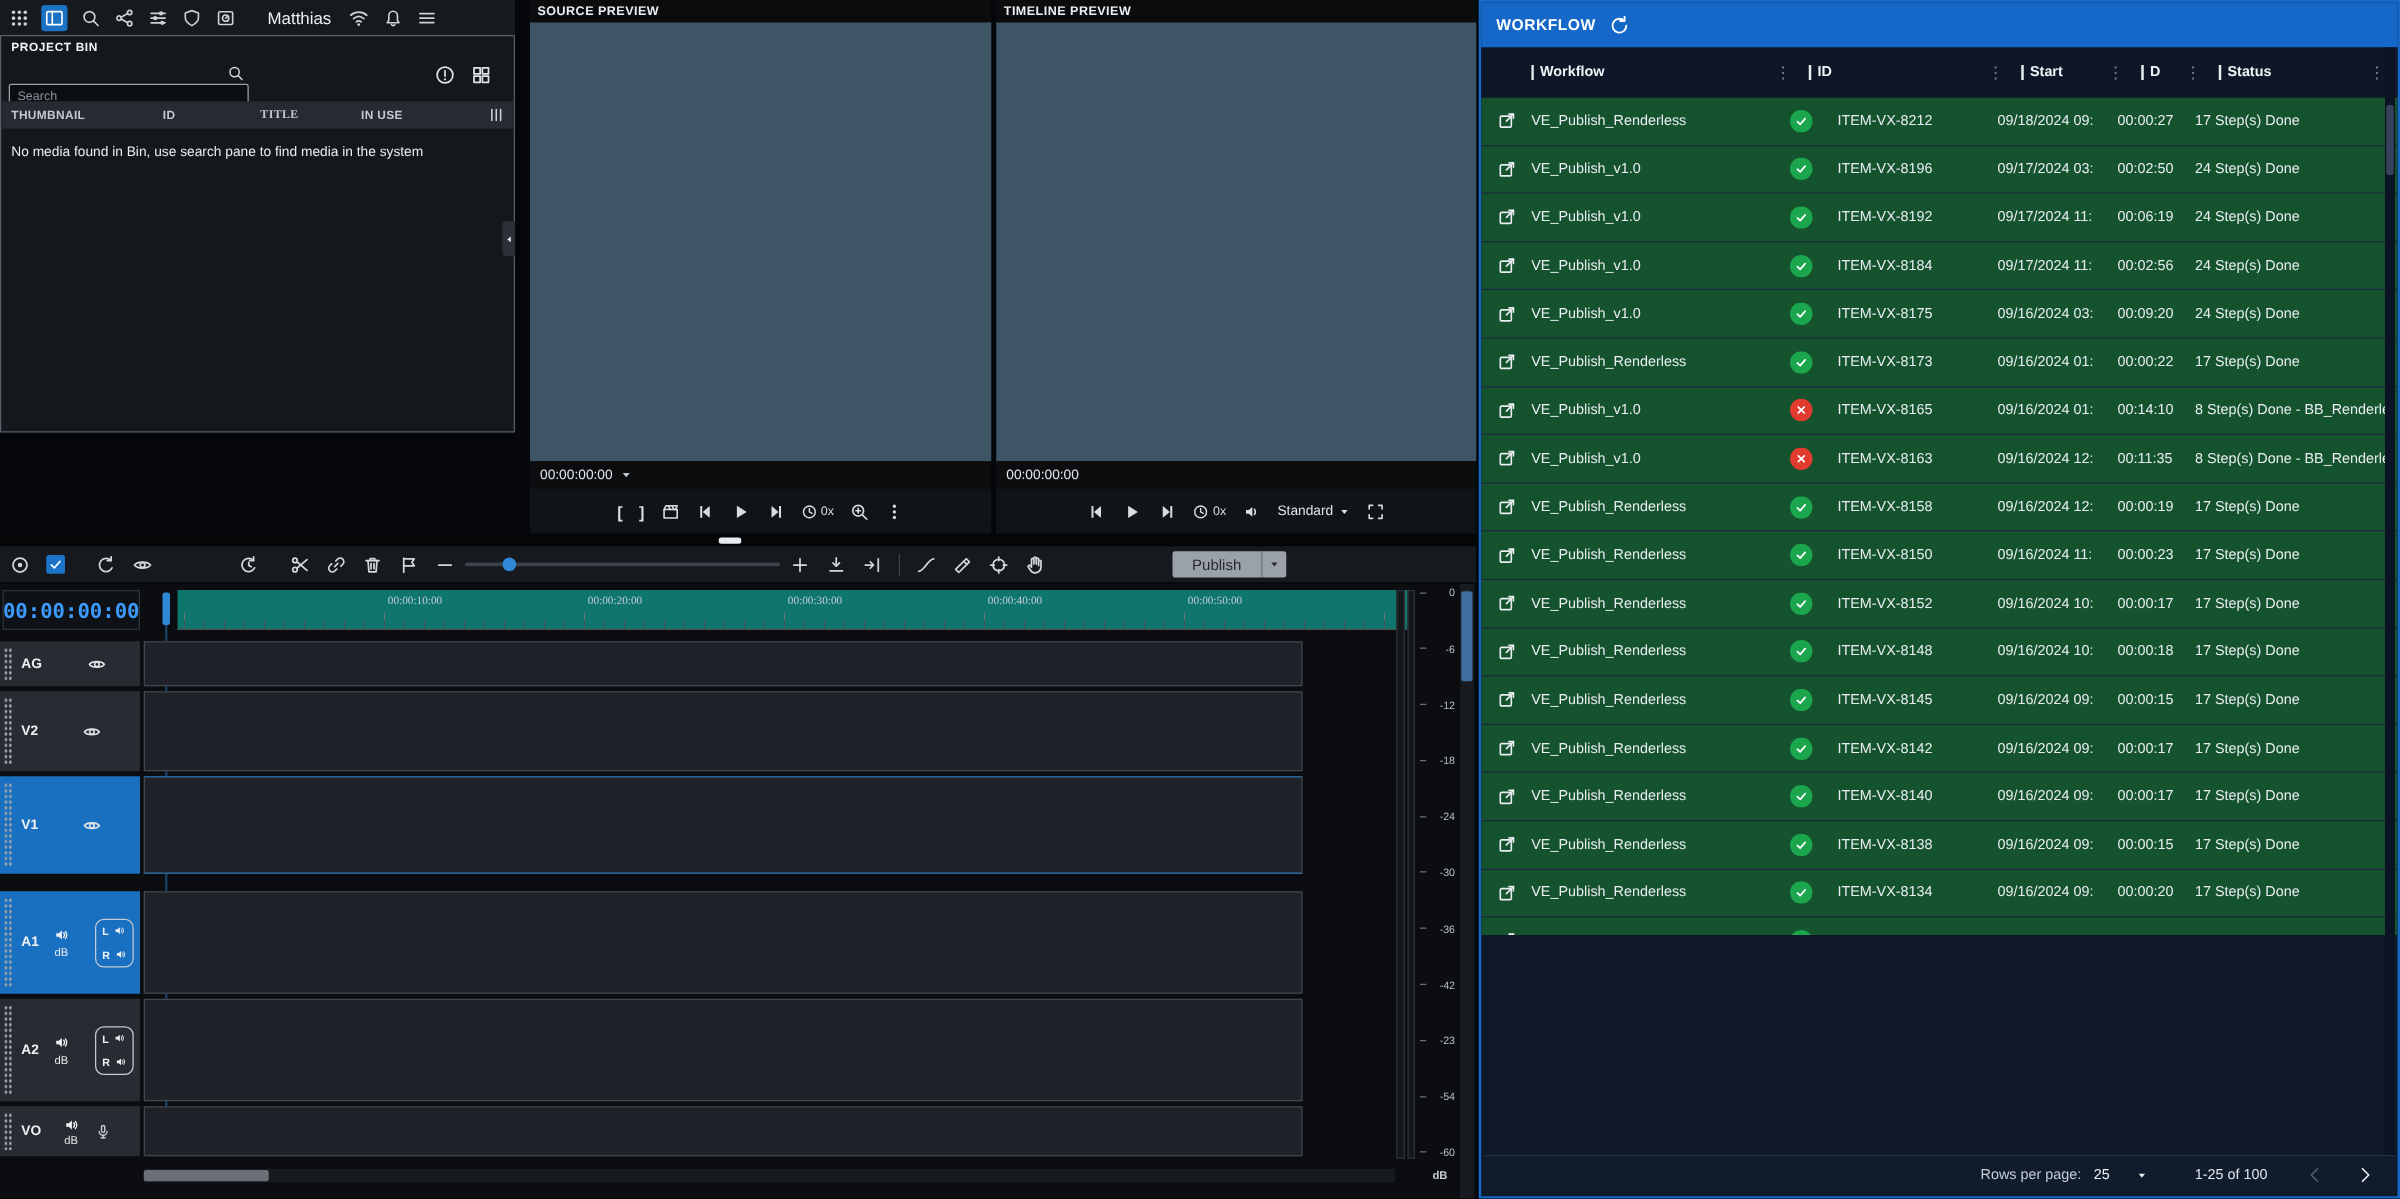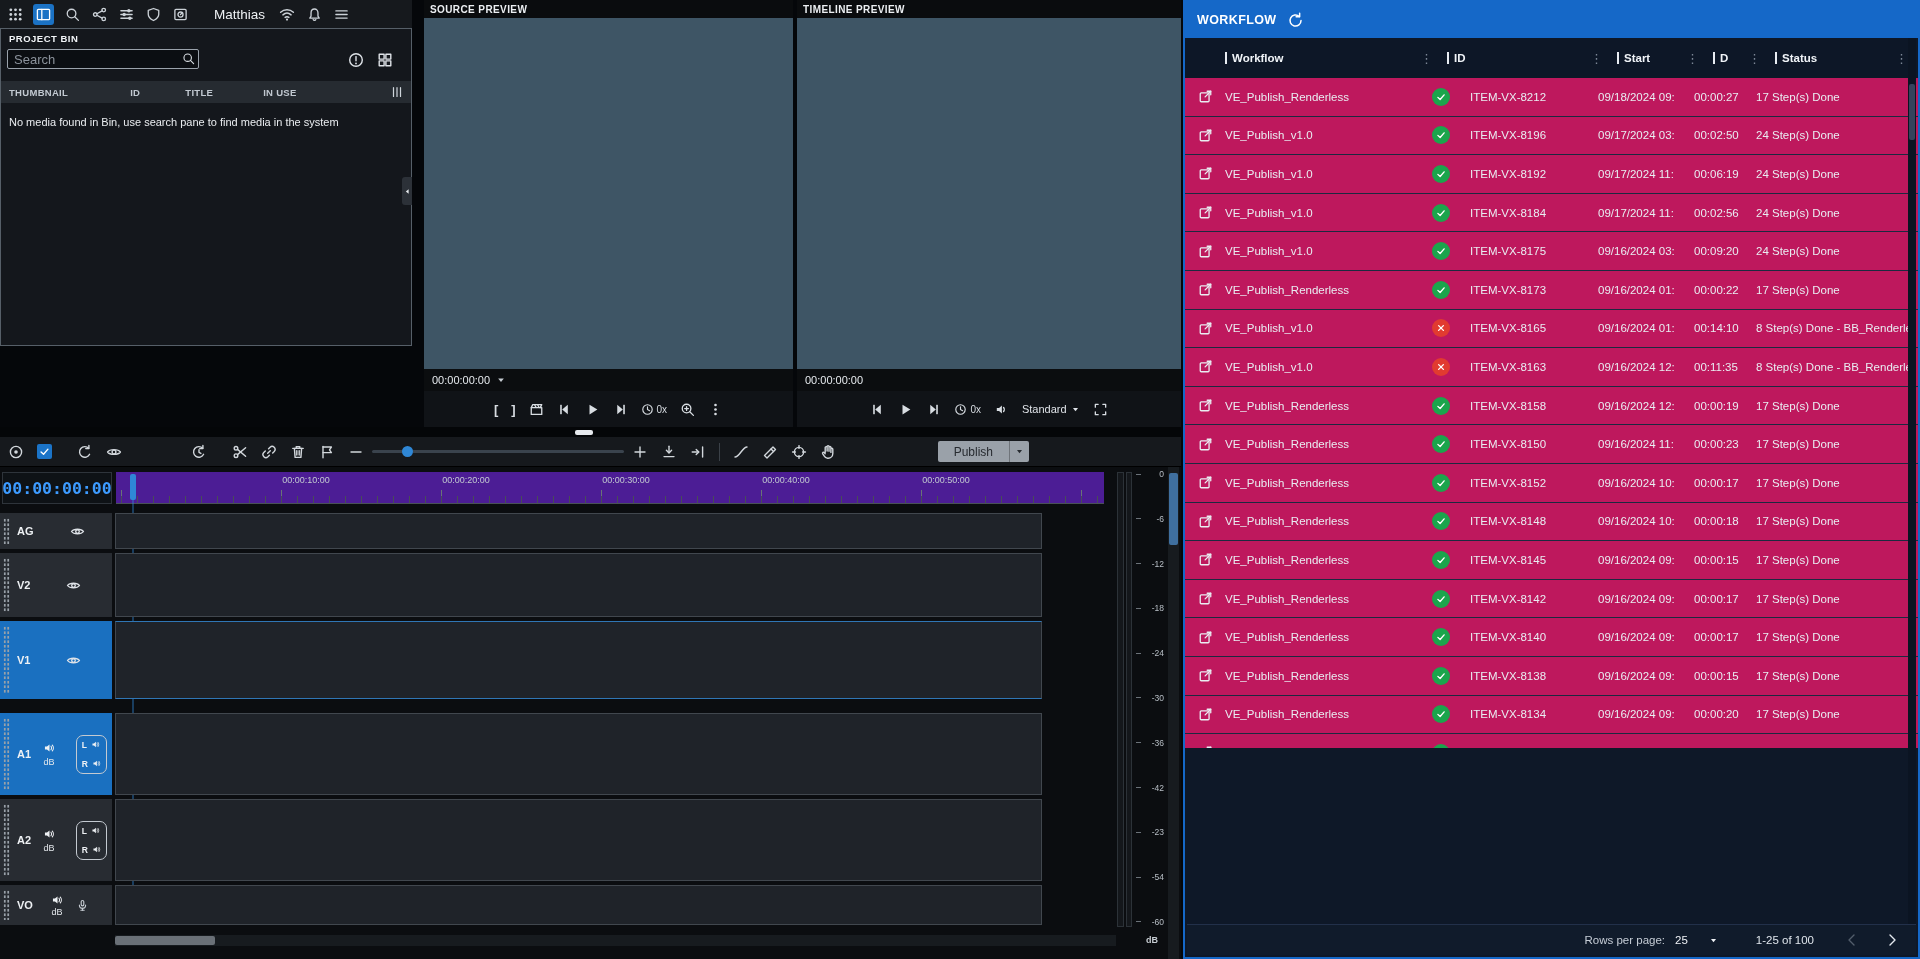--- a/index.html
+++ b/index.html
@@ -17,28 +17,28 @@
   .tb-btn { width:18px; height:18px; color:#ccd2d8; display:flex; align-items:center; justify-content:center; flex:0 0 auto; }
   .tb-btn.active { background:#1b72c4; border-radius:3px; color:#fff; width:21px; height:21px; }
   .user-name { font-size:13.5px; color:#eef1f4; margin-left:16px; margin-right:4px; white-space:nowrap; }
 
   
   .bin { position:absolute; left:0; top:28px; width:412px; height:318px; background:#14171c;
     border:1px solid #565f68; }
   .bin-title { position:absolute; left:8px; top:4px; font-size:9.5px; font-weight:bold; letter-spacing:.5px; color:#f2f5f8; }
   .bin-search { position:absolute; left:6px; top:20px; width:192px; height:20px; }
   .bin-search input { width:100%; height:100%; background:#0b0e12; border:1px solid #9aa2ab; border-radius:2px;
-    color:#d6dbe0; font-size:13px; padding:2px 20px 2px 6px; font-family:inherit; }
+    color:#d6dbe0; font-size:10px; padding:2px 20px 2px 6px; font-family:inherit;margin-top:18px; }
   .bin-search input::placeholder { color:#8b929b; }
   .bin-search .icon { position:absolute; right:4px; top:3px; width:13px; height:13px; color:#d6dbe0; }
   .bin-tools { position:absolute; right:18px; top:23px; display:flex; gap:13px; color:#dfe3e8; }
   .bin-tools .icon { width:16px; height:16px; }
   .bin-cols { position:absolute; left:0; top:52px; width:100%; height:22px; background:#262b31;
     display:flex; align-items:center; font-size:9.5px; font-weight:bold; color:#c2c9d1; letter-spacing:.3px; }
-  .bin-cols .c1{ margin-left:8px; } .bin-cols .c2{ margin-left:62px; } .bin-cols .c3{ margin-left:45px; } .bin-cols .c4{ margin-left:50px; }
+  .bin-cols .c1{ margin-left:8px; } .bin-cols .c2{ margin-left:62px; } .bin-cols .c3{ margin-left:68px;font-family:Liberation Serif, serif; } .bin-cols .c4{ margin-left:50px; }
   .bin-cols .colcfg { margin-left:auto; margin-right:7px; width:14px; height:14px; color:#cfd5db; }
   .bin-empty { position:absolute; left:8px; top:87px; right:4px; font-size:11px; color:#eaedf0; }
   .bin-collapse { position:absolute; right:-1px; top:148px; width:10px; height:28px; background:#2c3138;
     border-radius:3px 0 0 3px; display:flex; align-items:center; justify-content:center; color:#e8ecef; }
   .bin-collapse .icon { width:9px; height:9px; }
 
   
   .preview { position:absolute; top:0; height:427px; background:#0e1114; }
   .preview.src { left:424px; width:369px;border-radius:16px; }
   .preview.tl  { left:797px; width:384px; }
@@ -76,21 +76,21 @@
     background:#9aa1a9; border-radius:2px; overflow:hidden; color:#272b30; }
   .publish .plabel { display:flex; align-items:center; padding:0 16px; font-size:12px; }
   .publish .pcaret { display:flex; align-items:center; padding:0 5px; border-left:1px solid rgba(0,0,0,.28); }
   .publish .icon { width:9px; height:9px; }
 
   
   .tl-body { position:absolute; left:0; top:467px; width:1181px; height:492px; background:#0b0d10; }
   .tc-display { position:absolute; left:2px; top:5px; width:110px; height:32px; background:#0e1216;
     border:1px solid #2e343b; display:flex; align-items:center; justify-content:center;
     font-family:"DejaVu Sans Mono","Liberation Mono",monospace; font-size:16.5px; font-weight:bold; color:#3d9bff; }
-  .ruler { position:absolute; left:116px; top:5px; width:988px; height:32px; background:#4c1d95; border-bottom:1px solid #4a5158; }
+  .ruler { position:absolute; left:142px; top:5px; width:988px; height:32px; background:#0f766e; border-bottom:1px solid #4a5158;font-family:Liberation Serif, serif; }
   .ruler-labels { display:flex; margin-left:110px; }
   .rlabel { width:160px; text-align:center; font-size:9px; color:#c3cad1; padding-top:3px; flex:0 0 auto; }
   .ruler-ticks { position:absolute; left:5px; right:0; bottom:0; height:14px;
     background-image:
       repeating-linear-gradient(to right,#474e56 0 1px,transparent 1px 16px),
       repeating-linear-gradient(to right,#6a727a 0 1px,transparent 1px 160px);
     background-size:100% 7px,100% 13px; background-position:left bottom,left bottom; background-repeat:no-repeat; }
   .playhead { position:absolute; left:130px; top:7px; width:6px; height:26px; background:#2f87d6; border-radius:2px; }
   .playhead-line { position:absolute; left:132px; top:33px; width:2px; height:392px; background:rgba(47,135,214,.4); }
 
@@ -134,21 +134,21 @@
   .wf-head .icon { width:17px; height:17px; color:#fff; }
   .wf-cols { height:40px; background:#0d1727; display:grid; grid-template-columns:40px 195px 170px 96px 62px 1fr;
     align-items:center; font-size:11.5px; font-weight:bold; color:#f0f4f8; }
   .hc { display:flex; align-items:center; overflow:hidden; white-space:nowrap; }
   .bar { display:inline-block; width:2px; height:12px; background:#e8edf3; margin-right:5px; flex:0 0 auto; }
   .grip { font-size:13px; color:#7c8796; font-weight:normal; margin-right:14px; }
   .grip::before { content:"\22EE"; }
   .hc .endgrip { margin-left:auto; margin-right:10px; }
   .wf-rows { height:670px; overflow:hidden; }
   .wf-row { height:38.6px; display:grid; grid-template-columns:40px 195px 42px 128px 96px 62px 1fr;
-    align-items:center; background:#be185d; border-bottom:1px solid #1c2940; font-size:11.5px; color:#e9edf2; }
+    align-items:center; background:#14532d; border-bottom:1px solid #1c2940; font-size:11.5px; color:#e9edf2; }
   .wf-row > span { overflow:hidden; white-space:nowrap; }
   .c-ext { display:flex; justify-content:center; }
   .c-ext .icon { width:15px; height:15px; color:#e9edf2; }
   .c-dot { display:flex; justify-content:center; }
   .status-dot { width:18px; height:18px; border-radius:50%; display:flex; align-items:center; justify-content:center; color:#fff; }
   .status-dot svg { display:none; width:10px; height:10px; stroke-width:2.2; }
   .status-dot.success { background:#1ba54c; } .status-dot.error { background:#e13b30; }
   .status-dot.success .ck { display:block; } .status-dot.error .cr { display:block; }
   .c-id, .c-start, .c-dur, .c-status { padding-left:8px; }
   .wf-filler { position:absolute; left:2px; right:10px; top:746px; bottom:31px; background:#0e1828; }

